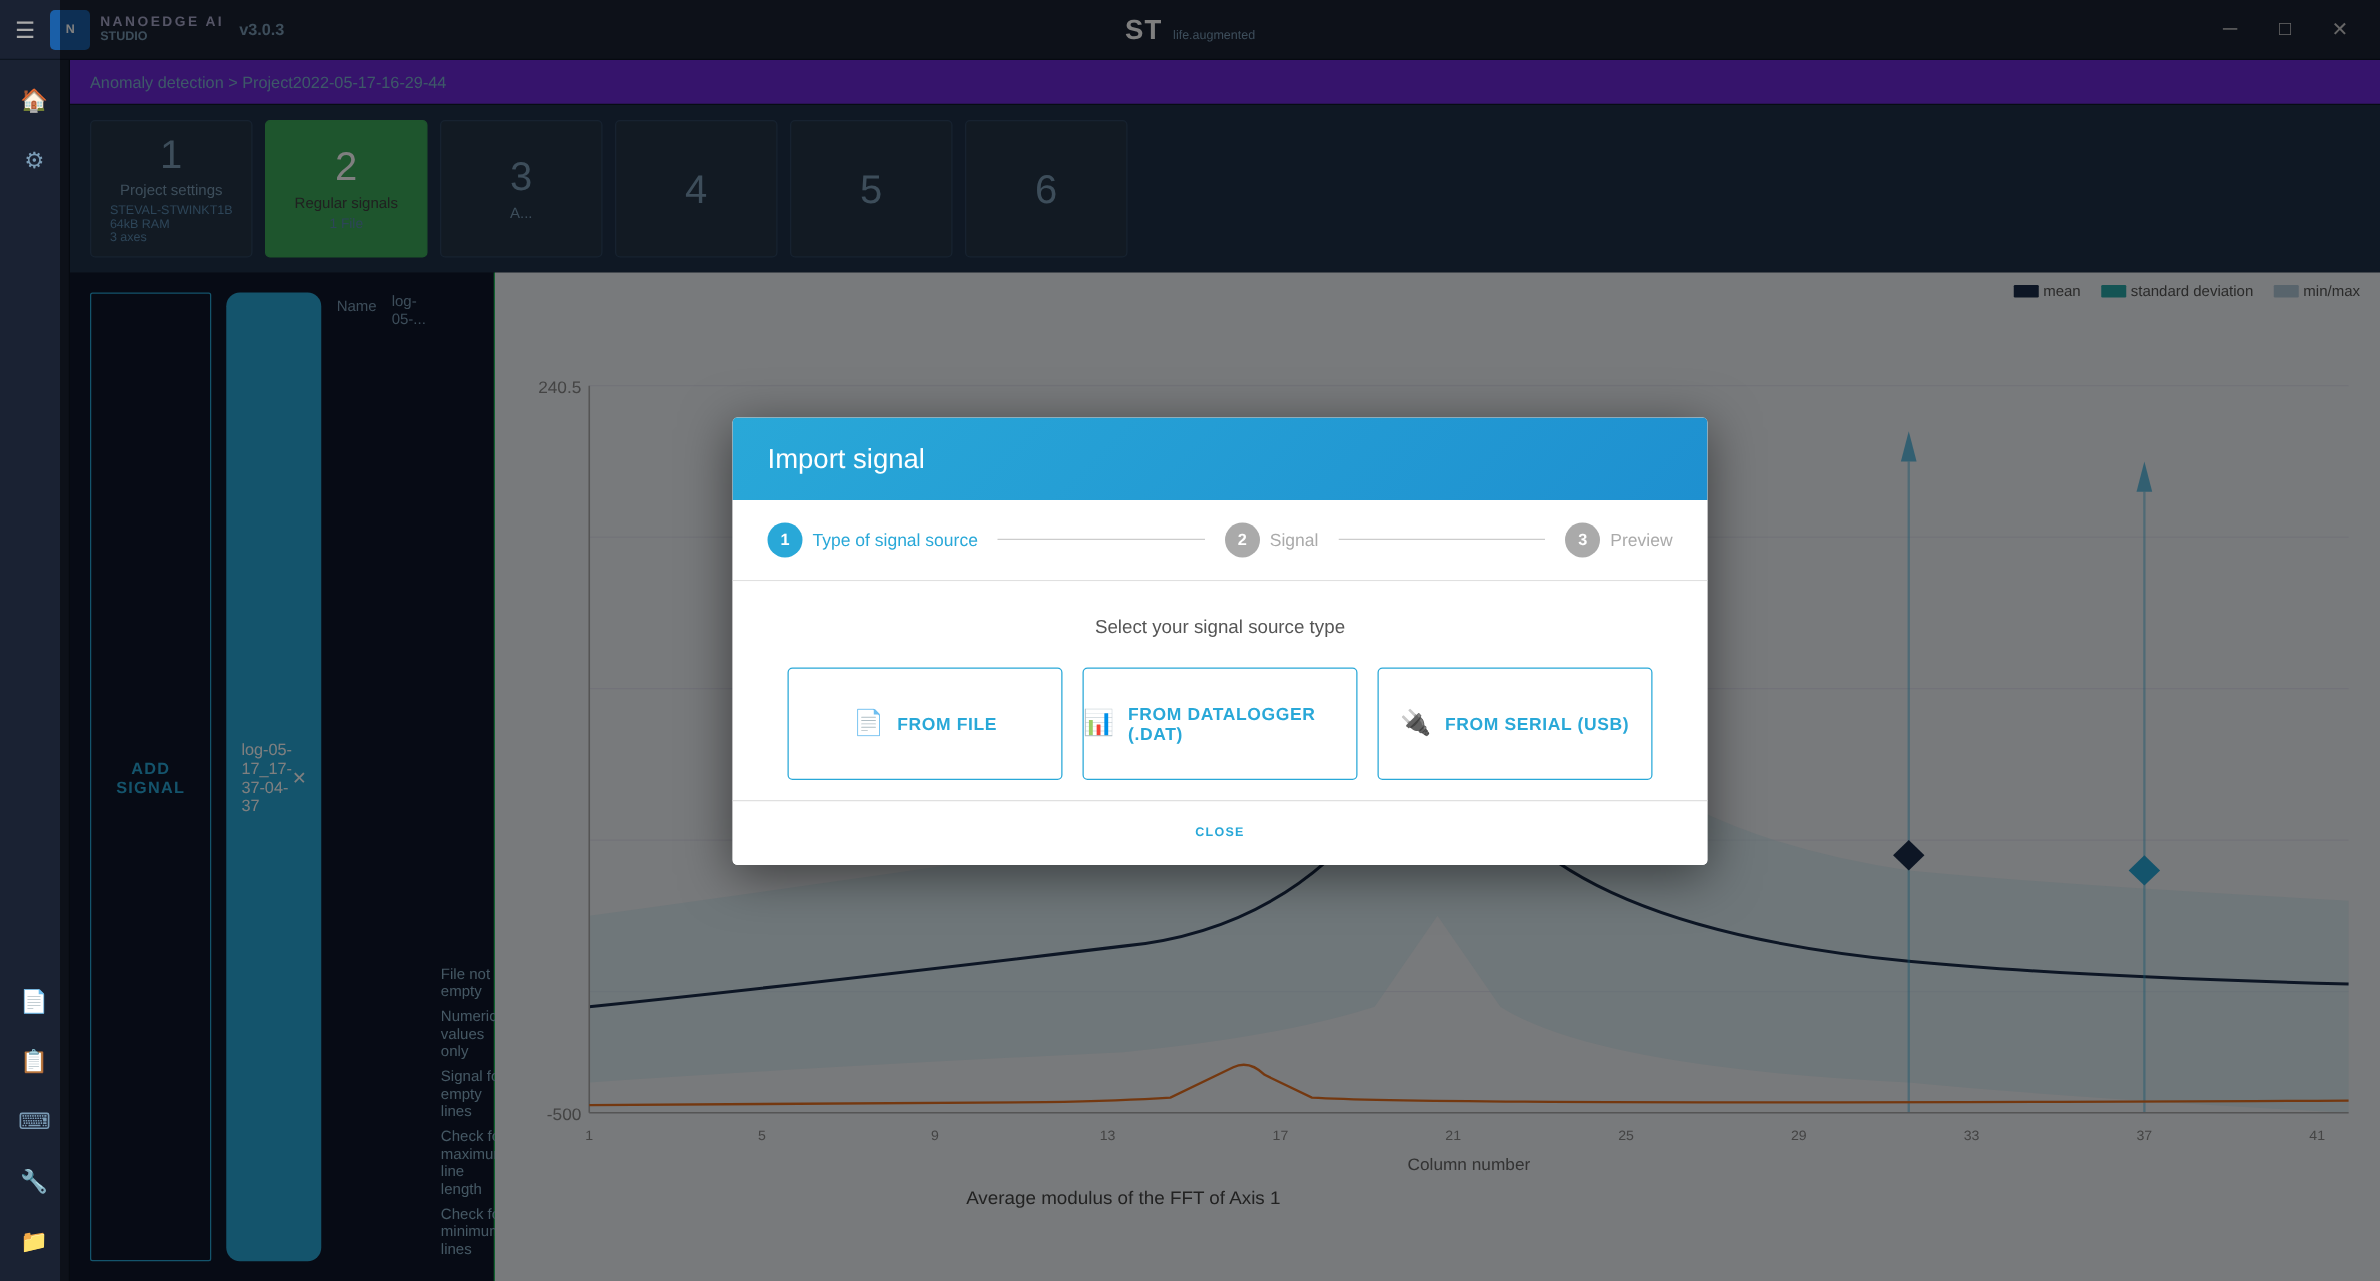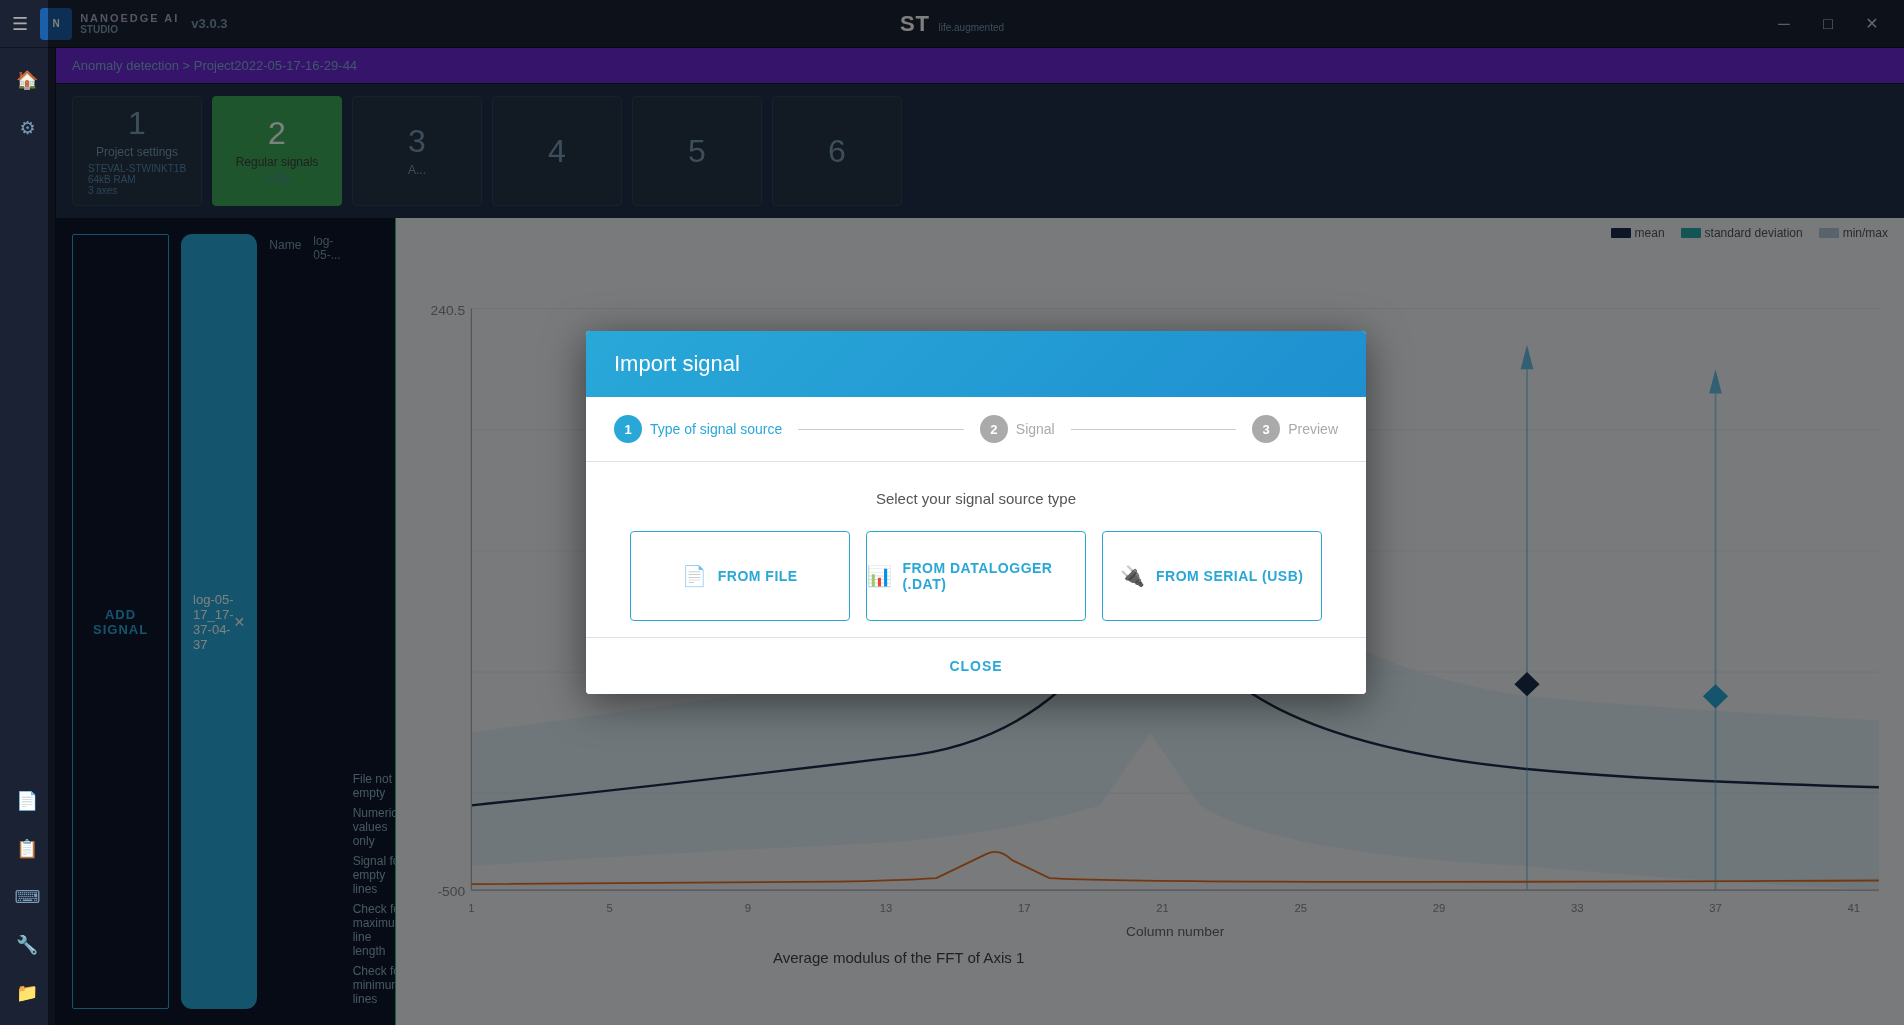--- a/index.html
+++ b/index.html
@@ -377,21 +377,21 @@
       padding: 14px 28px;
       border-top: 1px solid #e0e0e0;
       display: flex;
       justify-content: center;
       background: #fff;
     }
     .close-btn {
       background: transparent;
       border: none;
       color: #29a8d8;
-      font-size: 14px;
+      font-size: 10px;
       font-weight: 600;
       letter-spacing: 1px;
       cursor: pointer;
       padding: 6px 20px;
     }
   </style>
 </head>
 <body>
 
 <div class="title-bar">

